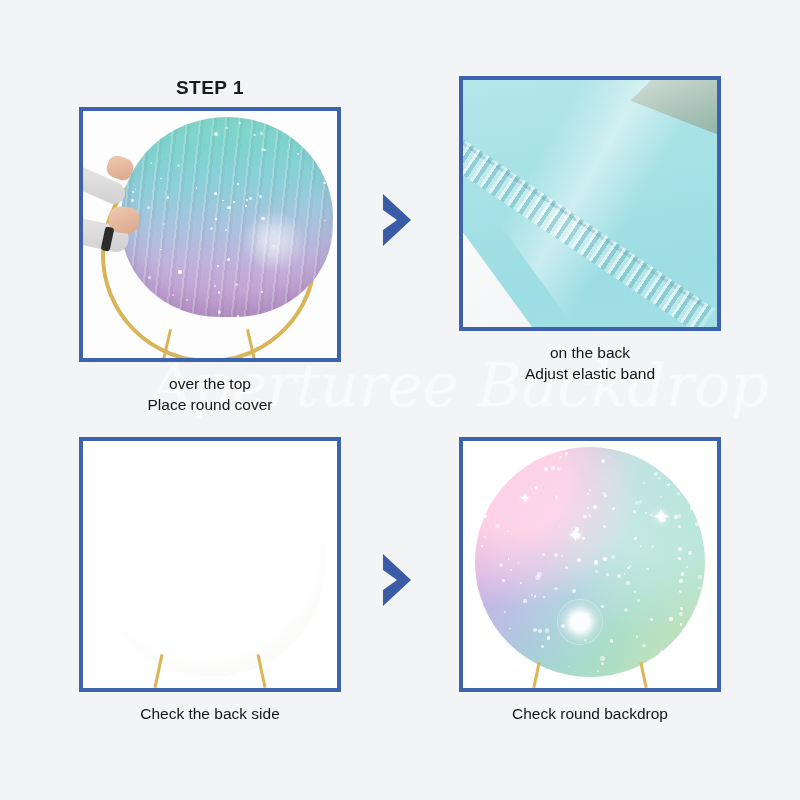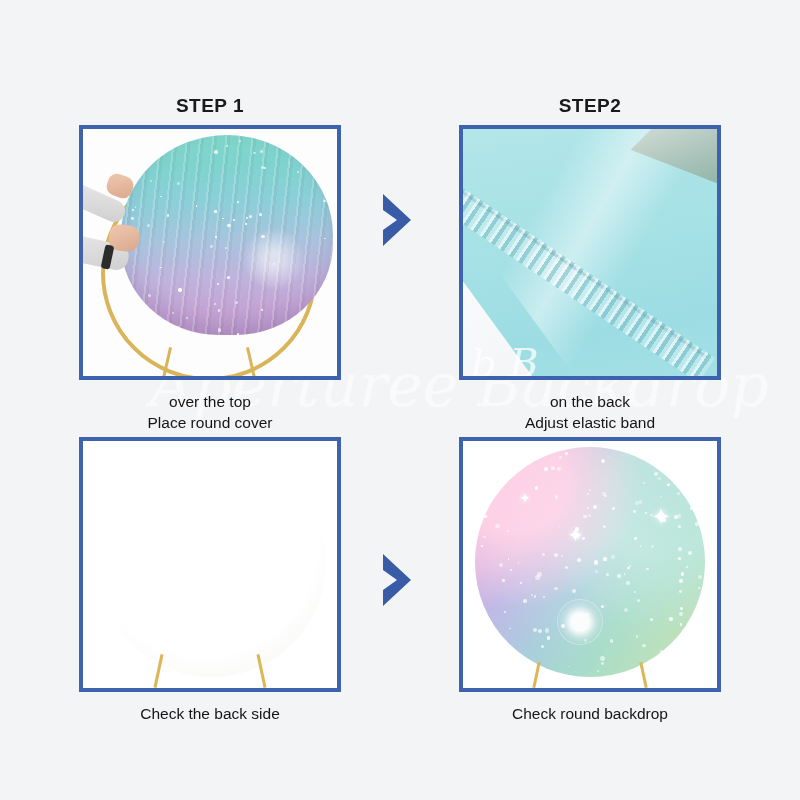--- a/index.html
+++ b/index.html
@@ -65,21 +65,21 @@
     position: absolute;
     left: 0; top: 68px;
     width: 800px; height: 732px;
   }
   .step {
     position: absolute;
     width: 290px;
   }
   .step-col-a { left: 65px; }
   .step-col-b { left: 445px; }
-  .step-row-1 { top: 26px; }
+  .step-row-1 { top: 8px; }
   .step-row-2 { top: 369px; }
 
   .step-title {
     text-align: center;
     font-size: 19px;
     font-weight: bold;
     color: #1a1a1a;
     letter-spacing: .5px;
     font-family: "Liberation Sans", sans-serif;
     margin-bottom: 7px;
@@ -398,30 +398,28 @@
       </div>
     </div>
 
     <div class="chevron chevron-1">
       <svg viewBox="0 0 44 60" xmlns="http://www.w3.org/2000/svg">
         <polygon points="8,4 36,30 8,56 8,40 22,30 8,20" fill="#3a5ca6"></polygon>
       </svg>
     </div>
 
     <div class="step step-col-b step-row-1">
-      <div class="step-title">STEP2</div>
       <div class="photo-frame">
         <div class="photo-inner">
           <div class="p2-white"></div>
           <div class="p2-blue"></div>
           <div class="p2-sheen"></div>
           <div class="p2-edge"></div>
           <div class="p2-ruffle"></div>
           <div class="p2-topcorner"></div>
-          <div class="p2-wm">b B</div>
         </div>
       </div>
       <div class="step-caption">
         <div>on the back</div>
         <div>Adjust elastic band</div>
       </div>
     </div>
 
     <div class="step step-col-a step-row-2">
       <div class="photo-frame">

